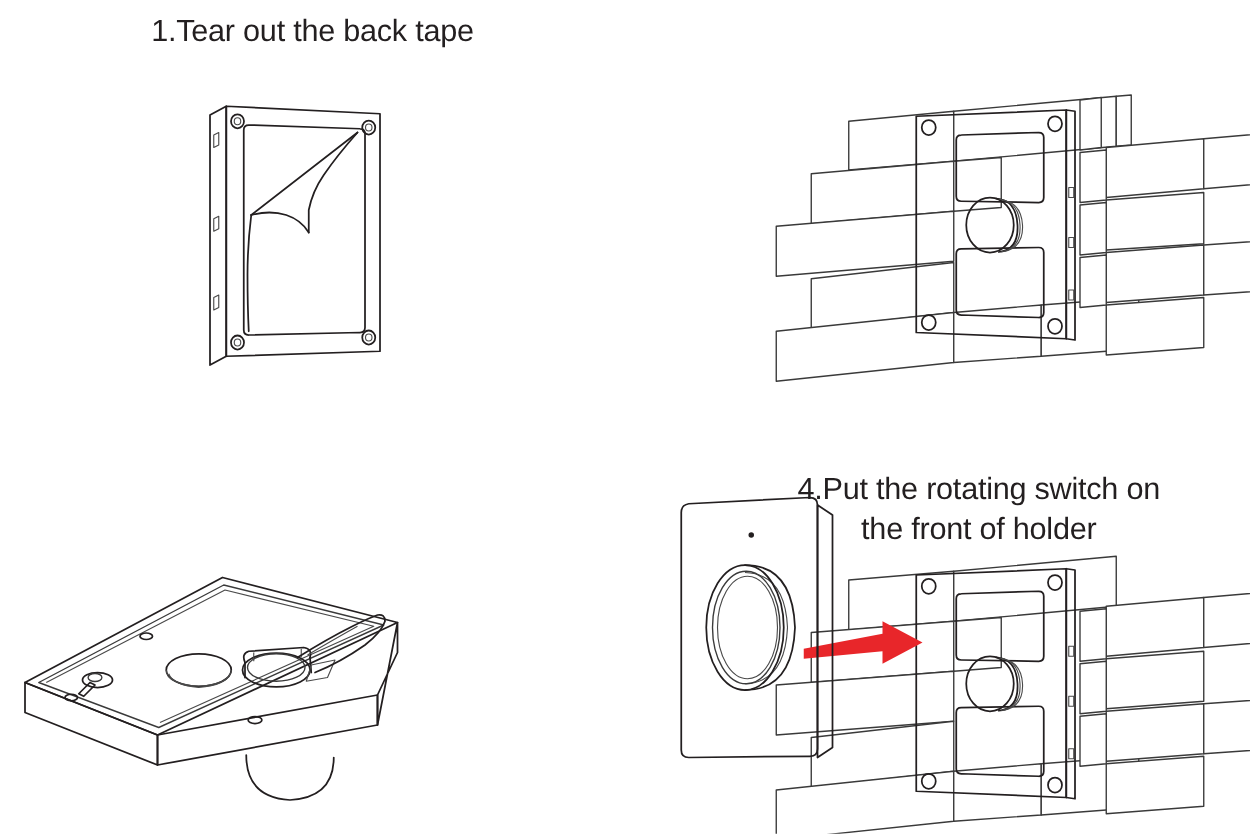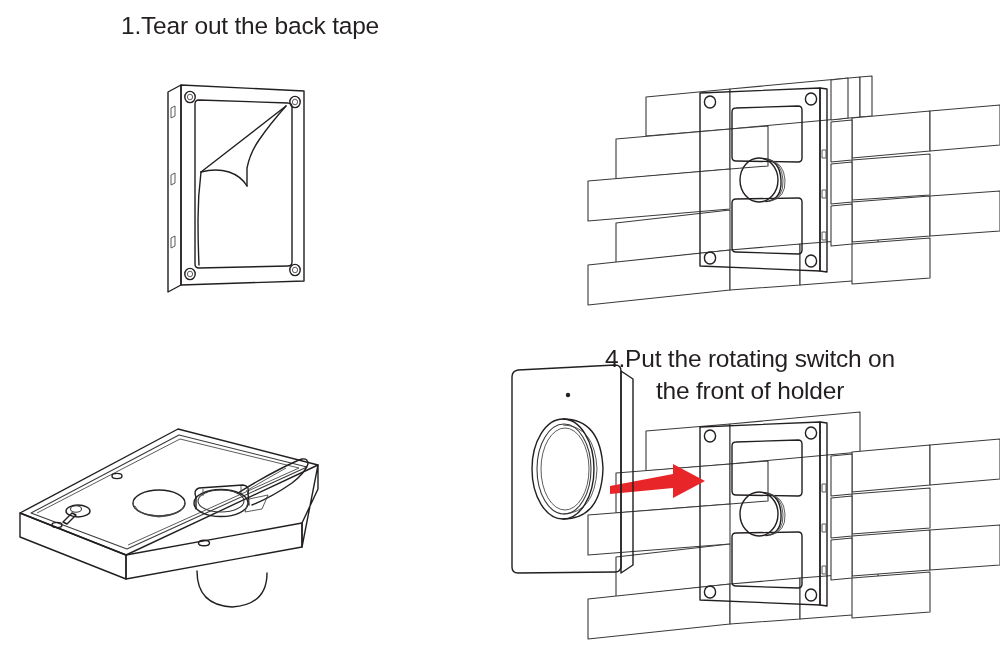--- a/index.html
+++ b/index.html
@@ -14,20 +14,21 @@
     color: #231f20;
     overflow: hidden;
     position: relative;
   }
   .sheet {
     position: absolute;
     inset: 0;
     display: grid;
     grid-template-columns: 500px 500px;
     grid-template-rows: 333px 334px;
+    gap: 33px;
   }
   .step {
     position: relative;
     box-sizing: border-box;
   }
   .step-title {
     position: absolute;
     left: 0;
     right: 0;
     top: 10px;

